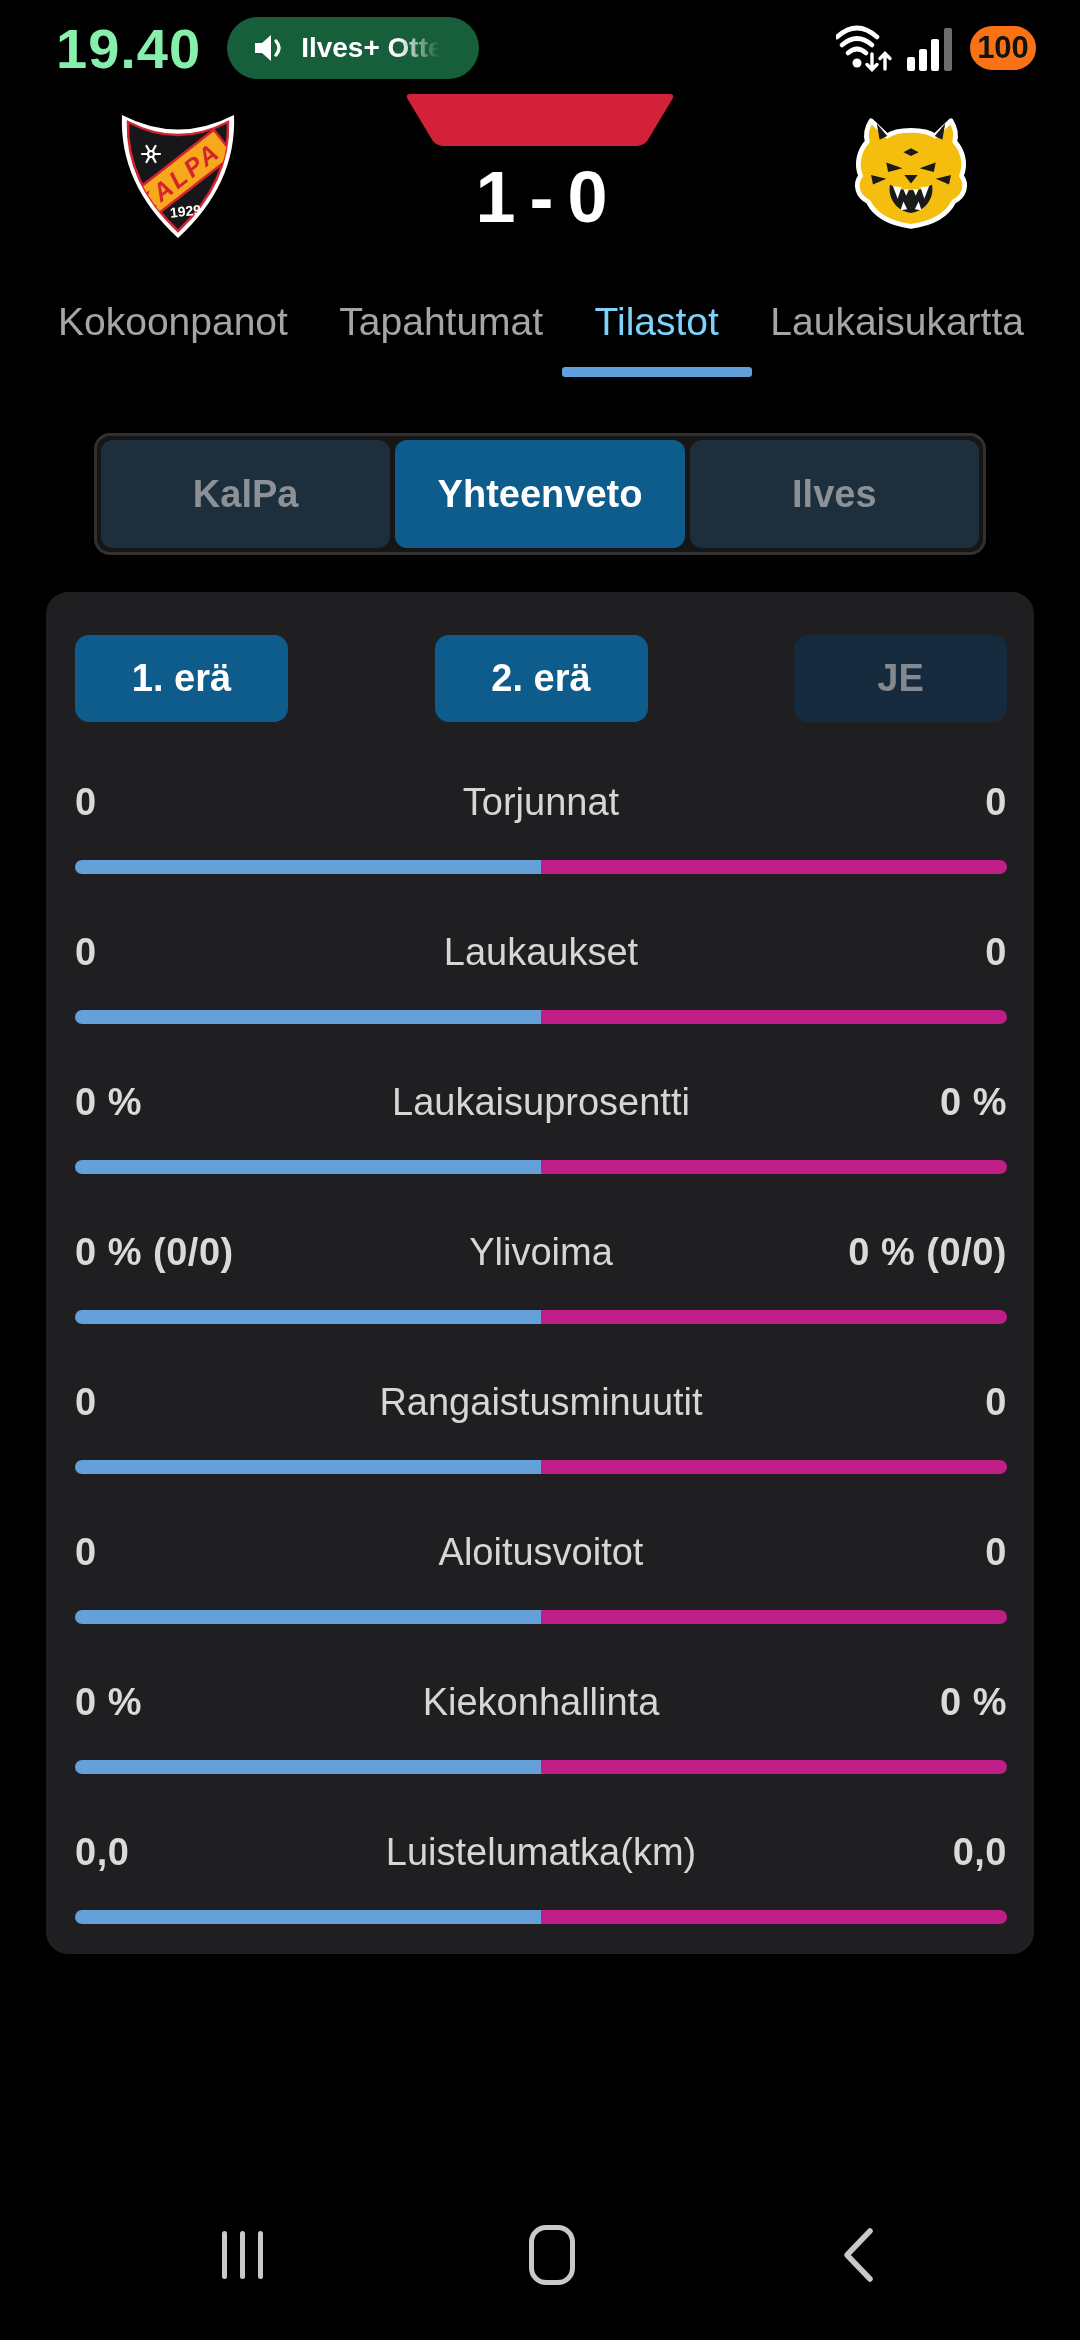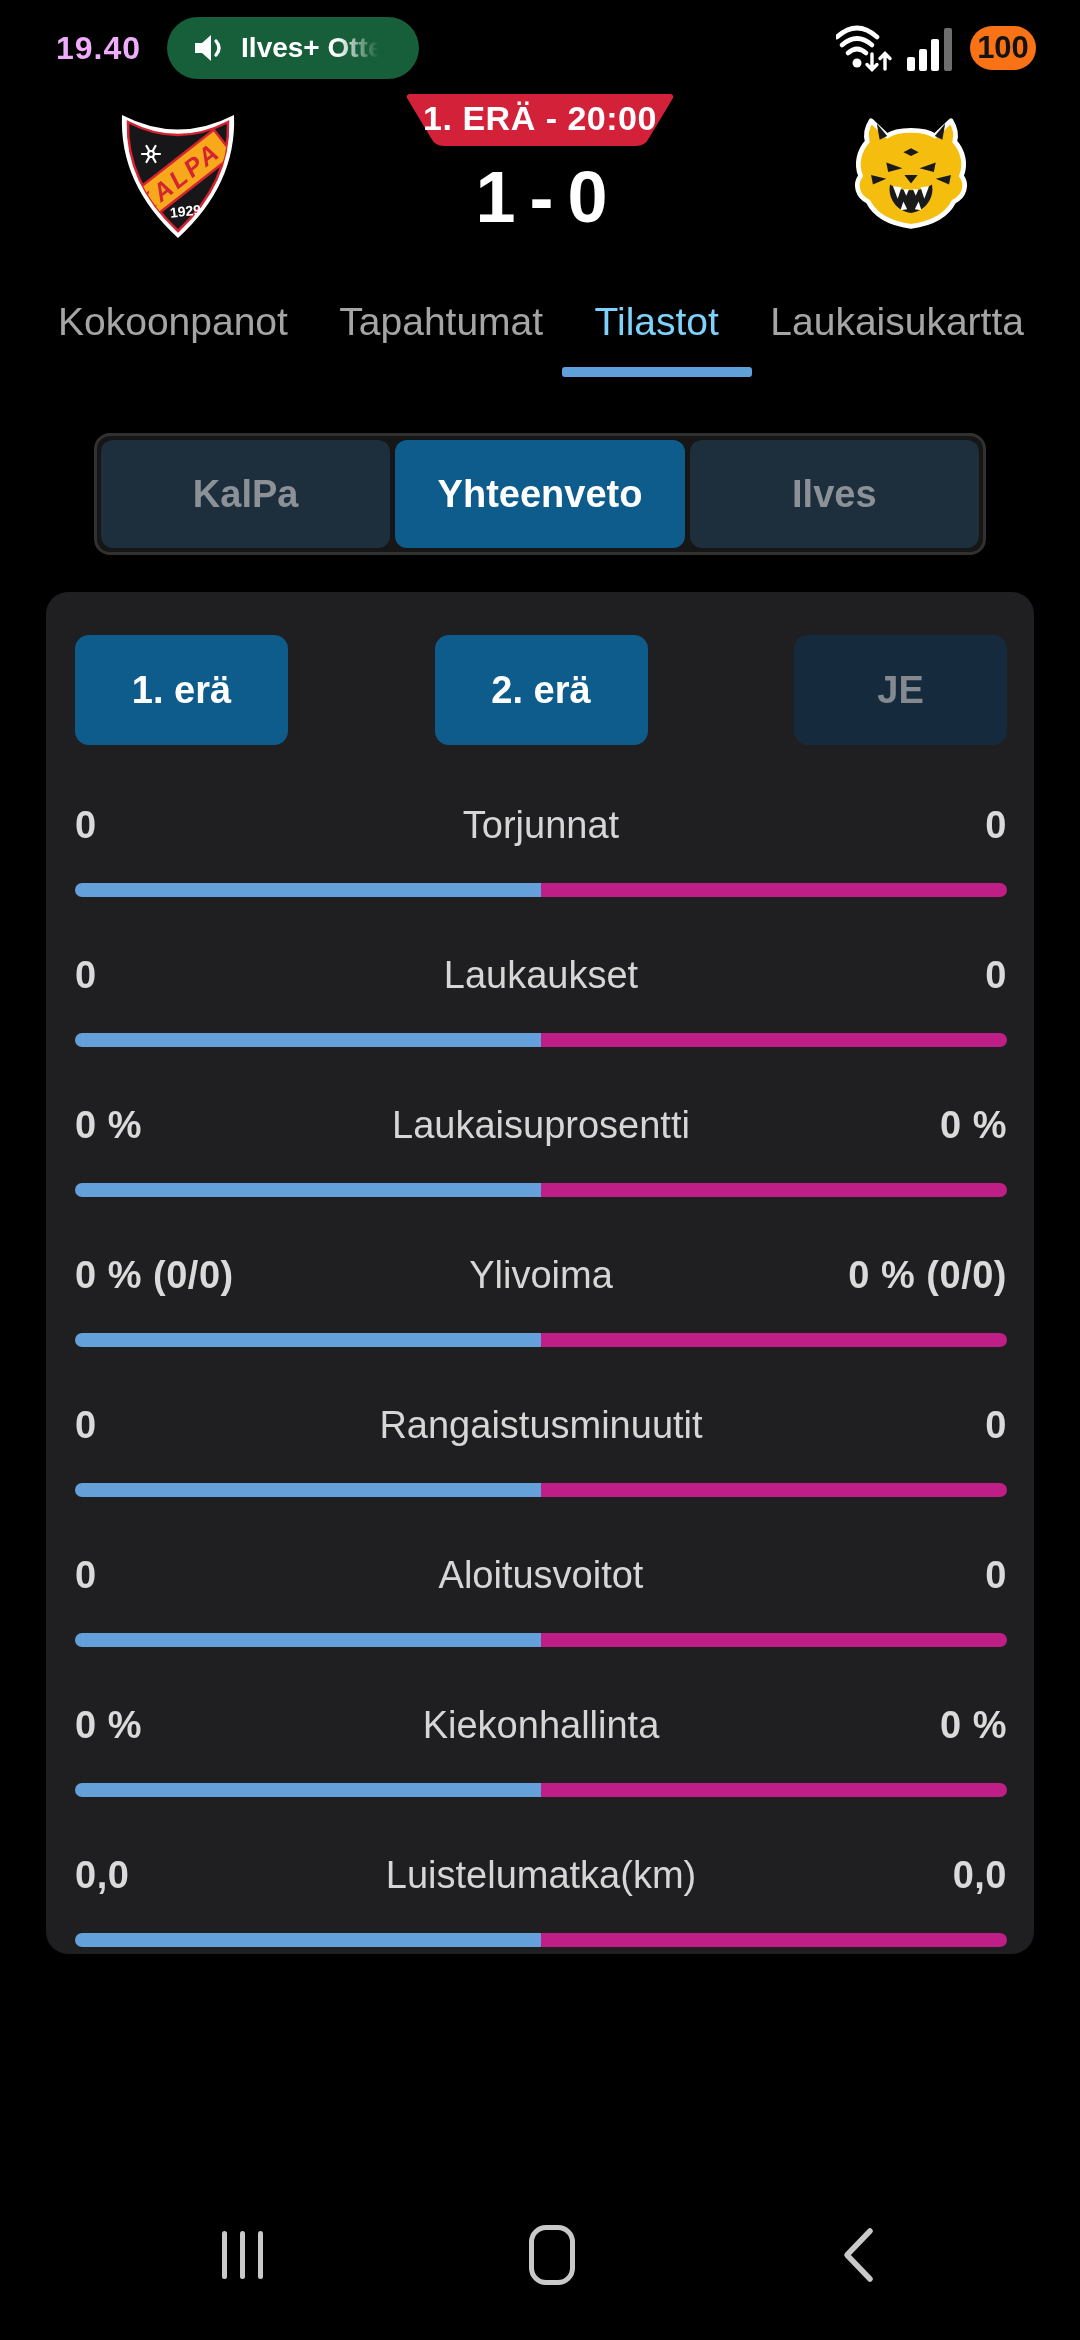--- a/index.html
+++ b/index.html
@@ -2,21 +2,21 @@
 <html><head>
 <meta charset="utf-8">
 <style>
   html,body{margin:0;padding:0;background:#000;}
   .screen{position:relative;width:1080px;height:2340px;background:#000;overflow:hidden;
           font-family:"Liberation Sans",sans-serif;-webkit-font-smoothing:antialiased;}
 
   
   .status-bar{position:absolute;top:0;left:0;right:0;height:96px;display:flex;align-items:center;
               padding:0 44px 0 56px;box-sizing:border-box;}
-  .time{font-size:32px;font-weight:600;color:#f0abfc;letter-spacing:1px;}
+  .time{font-size:56px;font-weight:600;color:#86efac;letter-spacing:1px;}
   .media-pill{margin-left:26px;background:#175E3A;border-radius:32px;height:62px;display:flex;
               align-items:center;gap:14px;padding:0 24px;width:252px;box-sizing:border-box;}
   .media-pill svg{flex:0 0 auto;}
   .media-label{color:#fff;font-size:28px;font-weight:700;white-space:nowrap;overflow:hidden;
                -webkit-mask-image:linear-gradient(90deg,#000 68%,rgba(0,0,0,0) 97%);
                mask-image:linear-gradient(90deg,#000 68%,rgba(0,0,0,0) 97%);}
   .status-right{margin-left:auto;display:flex;align-items:center;gap:13px;}
   .battery-pill{width:66px;height:44px;border-radius:23px;background:#f97316;color:#131313;
                 font-weight:700;font-size:31px;display:flex;align-items:center;justify-content:center;}
 
@@ -45,21 +45,21 @@
              border:3px solid #313131;border-radius:16px;box-sizing:border-box;padding:4px;
              display:flex;gap:5px;}
   .segment{flex:1;border-radius:12px;background:#1D2F3C;color:#8B9196;font-size:38px;font-weight:700;
            display:flex;align-items:center;justify-content:center;cursor:pointer;}
   .segment.selected{background:#0E5C8B;color:#fff;}
 
   
   .card{position:absolute;top:592px;left:46px;width:988px;height:1362px;background:#1F1F21;
         border-radius:22px;box-sizing:border-box;padding:43px 27px 0 29px;overflow:hidden;}
   .period-row{display:flex;justify-content:space-between;}
-  .period-btn{width:213px;height:110px;border-radius:14px;background:#0E5C8B;color:#fff;font-size:38px;
+  .period-btn{width:213px;height:87px;border-radius:14px;background:#0E5C8B;color:#fff;font-size:38px;
               font-weight:700;display:flex;align-items:center;justify-content:center;border:none;
               font-family:inherit;cursor:pointer;}
   .period-btn.disabled{background:#152B3D;color:#83898F;}
   .stats{margin-top:57px;}
   .stat-row{position:relative;height:150px;}
   .stat-line{position:relative;display:flex;justify-content:space-between;font-size:38px;
              line-height:46px;color:#DADADA;}
   .stat-val{font-weight:700;z-index:1;letter-spacing:.5px;}
   .stat-label{position:absolute;left:0;right:0;text-align:center;font-weight:400;color:#D6D6D6;}
   .stat-bar{display:flex;height:14px;margin-top:35px;}
@@ -131,21 +131,20 @@
         <line x1="-4.5" y1="-8" x2="4.5" y2="8"></line>
         <line x1="-4.5" y1="8" x2="4.5" y2="-8"></line>
         <circle cx="0" cy="0" r="3" fill="#17171a"></circle>
       </g>
     </svg>
 
     <div class="period-badge">
       <svg viewBox="0 0 268 54" preserveAspectRatio="none">
         <path d="M4 0 H264 Q268 0 267 4 L243 44 Q239 52 230 52 H38 Q29 52 25 44 L1 4 Q0 0 4 0 Z" fill="#D4213A"></path>
       </svg>
-      <span>1. ERÄ - 20:00</span>
     </div>
 
     <div class="score">1 - 0</div>
 
     <svg class="team-logo ilves-logo" viewBox="0 0 132 122">
       <path d="M24 5 L41 21 C51 13 81 13 91 21 L108 5 C113 13 114 20 112 27 C121 37 124 51 119 63 C126 72 122 85 111 90 C104 104 88 113 66 116 C44 113 28 104 21 90 C10 85 6 72 13 63 C8 51 11 37 20 27 C18 20 19 13 24 5 Z" fill="#F5BE0F" stroke="#fff" stroke-width="5" stroke-linejoin="round"></path>
       <path d="M30 8 L41 21 L33 25 Z" fill="#1a1a1a"></path>
       <path d="M102 8 L91 21 L99 25 Z" fill="#1a1a1a"></path>
       <path d="M40 49 L57 55 L42 59 Z" fill="#1a1a1a"></path>
       <path d="M92 49 L75 55 L90 59 Z" fill="#1a1a1a"></path>

